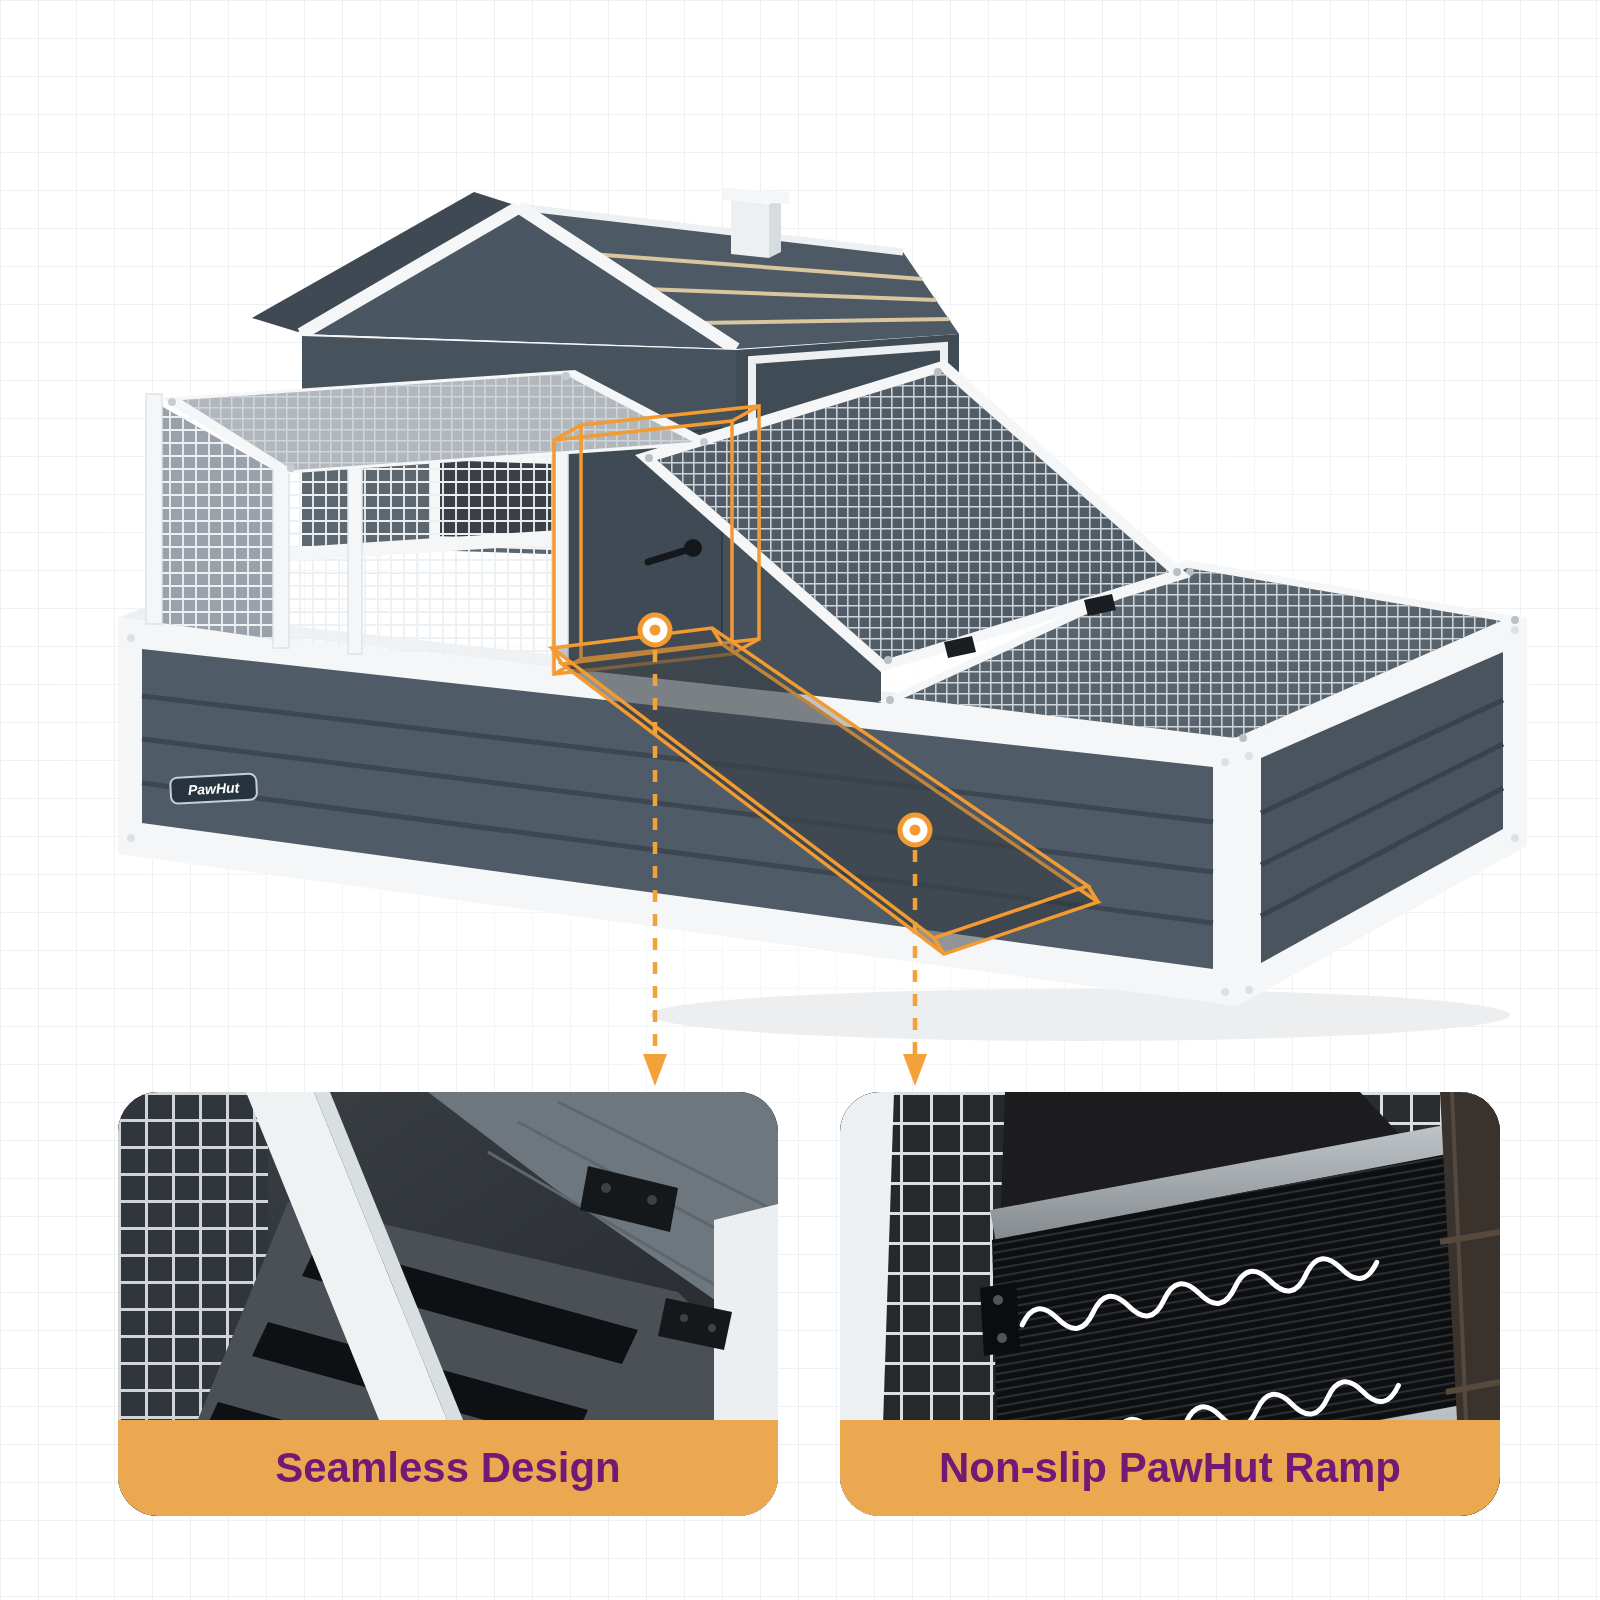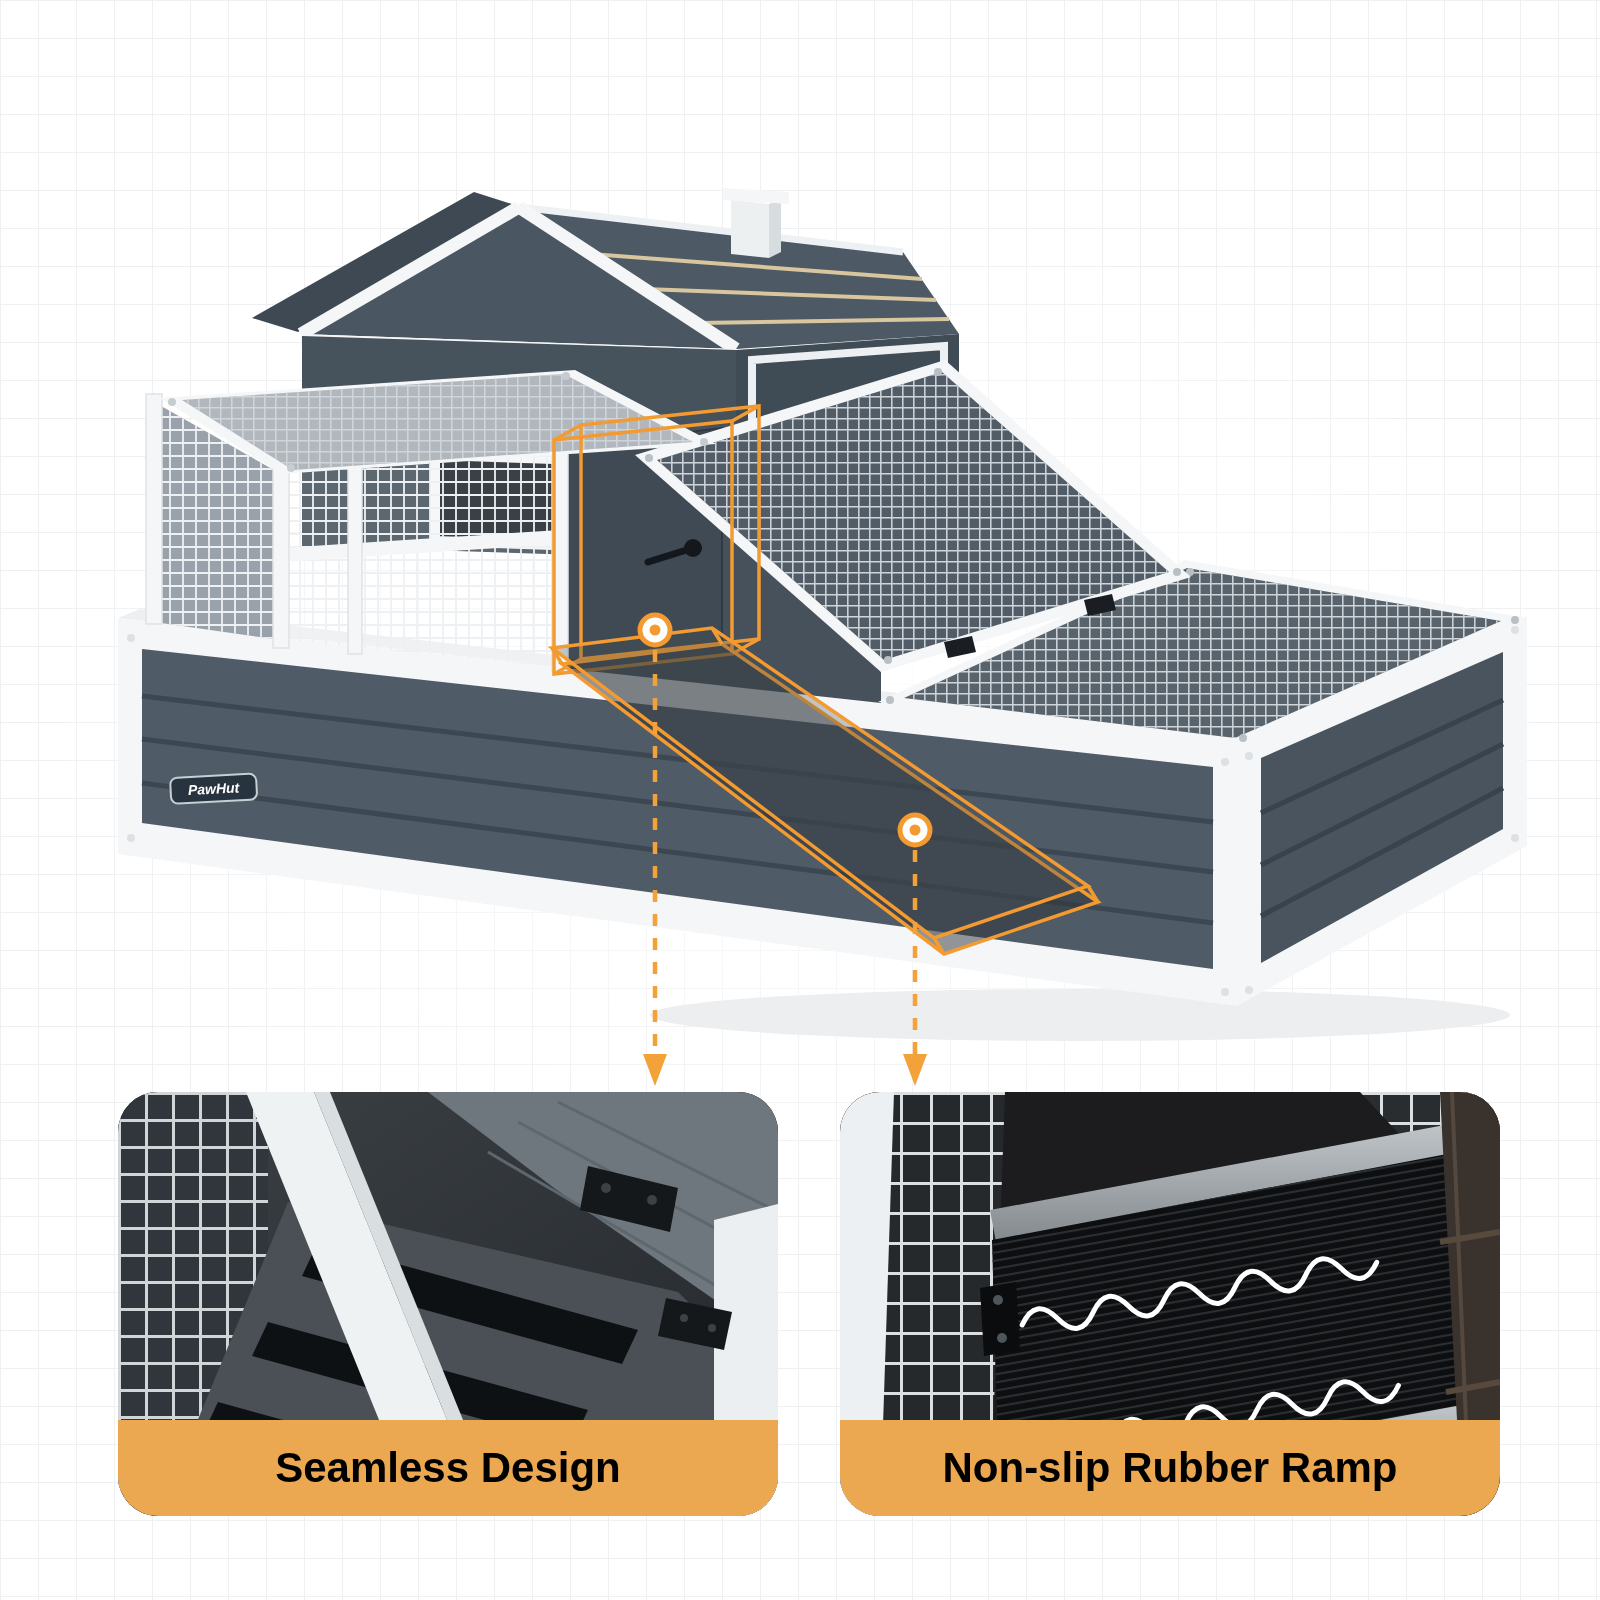--- a/index.html
+++ b/index.html
@@ -12,21 +12,21 @@
     background:radial-gradient(ellipse 980px 640px at 50% 44%,rgba(255,255,255,.95),rgba(255,255,255,0) 78%);}
   .title{position:absolute;top:54px;left:0;width:100%;margin:0;text-align:center;
     font-size:66px;font-weight:700;letter-spacing:.05em;color:#E8A24B;}
   .product-svg{position:absolute;inset:0;}
   .card{position:absolute;width:660px;height:424px;border-radius:40px;overflow:hidden;background:#1d2023;}
   .card.left{left:118px;top:1092px;}
   .card.right{left:840px;top:1092px;}
   .photo{position:absolute;inset:0;display:block;}
   .caption{position:absolute;left:0;right:0;bottom:0;height:96px;background:#EBA851;
     display:flex;align-items:center;justify-content:center;}
-  .caption span{font-size:42px;font-weight:700;color:#000000;}
+  .caption span{font-size:42px;font-weight:700;color:#701a75;}
 </style>
 </head>
 <body>
 
 <div class="canvas">
   <div class="grid-bg"></div>
   <div class="grid-fade"></div>
 
 
   <svg class="product-svg" width="1600" height="1600" viewBox="0 0 1600 1600">
@@ -248,16 +248,16 @@
       <polygon points="158,398 660,306 660,338 164,424" fill="url(#metalG)"></polygon>
       <polygon points="140,196 176,190 180,258 144,264" fill="#0A0C0D"></polygon>
       <circle cx="158" cy="208" r="5" fill="#4E565C"></circle>
         <circle cx="162" cy="246" r="5" fill="#4E565C"></circle>
       <polygon points="600,0 660,0 660,424 622,424" fill="#3A332D"></polygon>
       <line x1="612" y1="0" x2="630" y2="424" stroke="#55493F" stroke-width="4"></line>
       <line x1="600" y1="150" x2="660" y2="140" stroke="#57493C" stroke-width="6"></line>
       <line x1="606" y1="300" x2="660" y2="290" stroke="#57493C" stroke-width="6"></line>
     </svg>
     <div class="caption">
-      <span>Non-slip Rubber Ramp</span>
+      <span>Non-slip PawHut Ramp</span>
     </div>
   </div>
 </div>
 
 </body></html>

